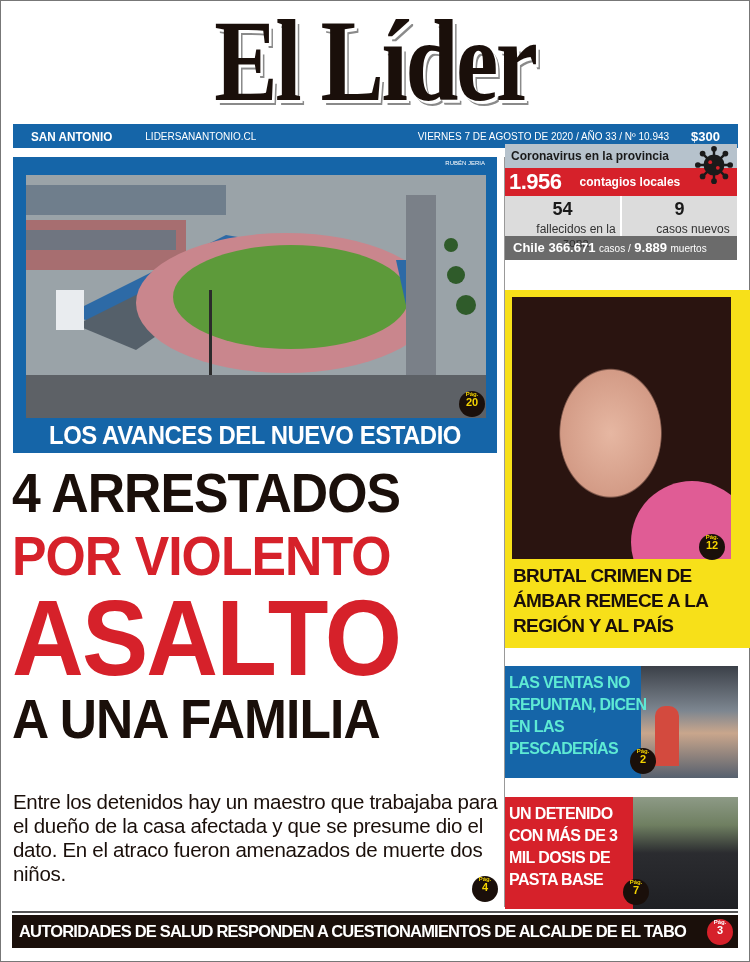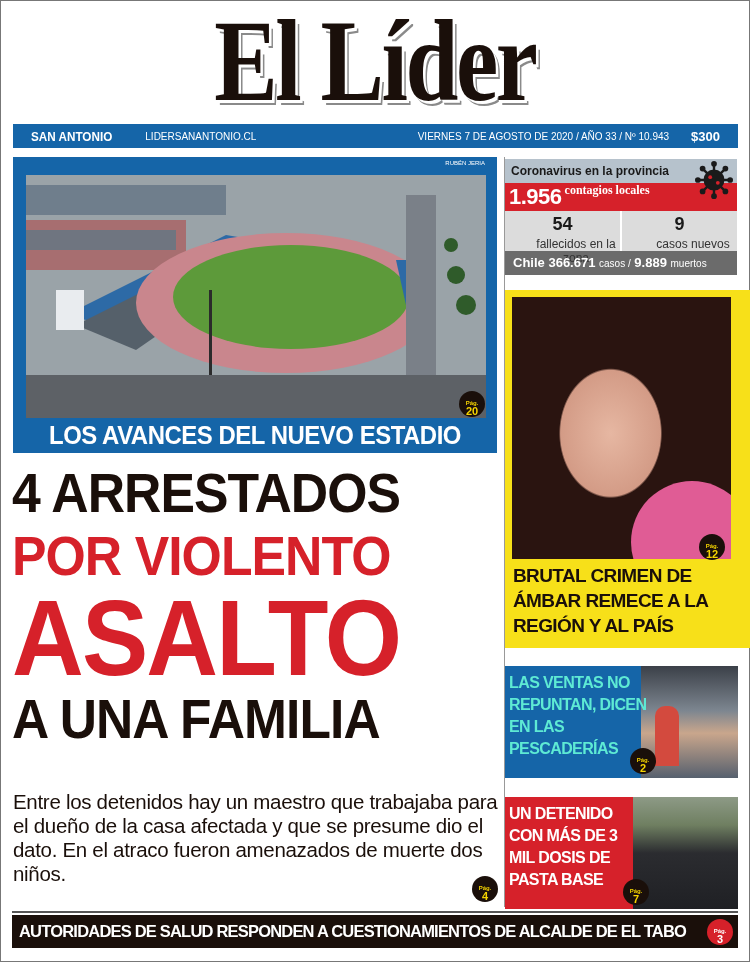--- a/index.html
+++ b/index.html
@@ -21,32 +21,32 @@
 
   
   .stadium { position: absolute; left: 13px; top: 157px; width: 484px; height: 296px; background: #1565a8; }
   .stadium .credit { position: absolute; right: 12px; top: 3px; color: #fff; font-size: 6px; }
   .stadium .photo { position: absolute; left: 13px; top: 18px; width: 460px; height: 243px; overflow: hidden;
     background: linear-gradient(180deg, #8f97a0 0%, #a9aeb2 18%, #7f8c97 35%, #9aa3a8 100%); }
   .stadium .caption { position: absolute; left: 0; bottom: 0; width: 100%; height: 35px; color: #fff; font-weight: bold;
     font-size: 26px; line-height: 35px; text-align: center; letter-spacing: -0.5px; transform: scaleX(0.92); }
 
   .pag { position: absolute; width: 26px; height: 26px; border-radius: 50%; background: #1a0f0a; color: #f5d400;
-    font-weight: bold; text-align: center; line-height: 1; display: flex; flex-direction: column; align-items: center; justify-content: flex-end; }
+    font-weight: bold; text-align: center; line-height: 1; display: flex; flex-direction: column; align-items: center; justify-content: flex-start; }
   .pag .t { font-size: 6px; }
   .pag .n { font-size: 11px; }
 
   .divider-v { position: absolute; left: 504px; top: 157px; width: 1px; height: 750px; background: #999; }
 
   
-  .covid { position: absolute; left: 505px; top: 159px; width: 232px; height: 117px; }
+  .covid { position: absolute; left: 505px; top: 144px; width: 232px; height: 117px; }
   .covid .top { height: 24px; background: #b6c2cc; font-weight: bold; font-size: 12px; line-height: 24px; padding-left: 6px; color: #1a1a1a; }
-  .covid .red { height: 28px; background: #d6212a; color: #fff; font-weight: bold; padding-left: 4px; display: flex; align-items: flex-start; }
+  .covid .red { height: 28px; background: #d6212a; color: #fff; font-weight: bold; padding-left: 4px; display: flex; align-items: center; }
   .covid .red .big { font-size: 22px; line-height: 28px; letter-spacing: -0.5px; }
-  .covid .red .small { font-size: 12px; margin-left: 3px; font-family: Liberation Serif, serif; }
+  .covid .red .small { font-size: 12px; margin-left: 18px; }
   .covid .mid { height: 40px; background: #dcdcdc; display: flex; }
   .covid .mid .cell { flex: 1; text-align: center; }
   .covid .mid .cell:first-child { border-right: 2px solid #fff; }
   .covid .mid .num { font-weight: bold; font-size: 18px; line-height: 26px; color: #1a1a1a; }
   .covid .mid .lbl { font-size: 12px; color: #333; padding-left: 27px; }
   .covid .bot { height: 24px; background: #6b6b6b; color: #fff; font-weight: bold; font-size: 13px; line-height: 24px; padding-left: 8px; white-space: nowrap; }
   .covid .bot .s { font-size: 10px; font-weight: normal; }
   .virus { position: absolute; right: 4px; top: 2px; width: 38px; height: 38px; }
 
   

